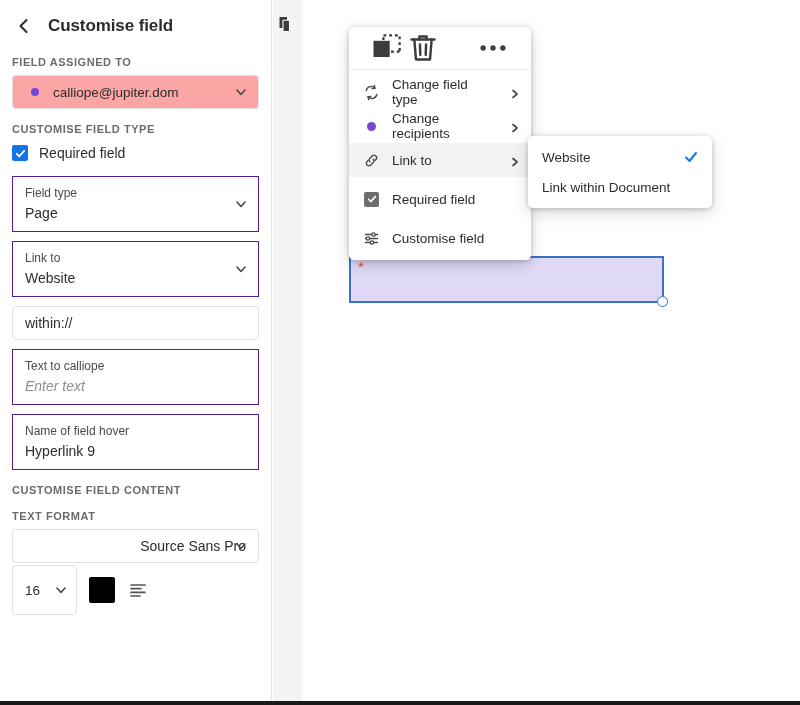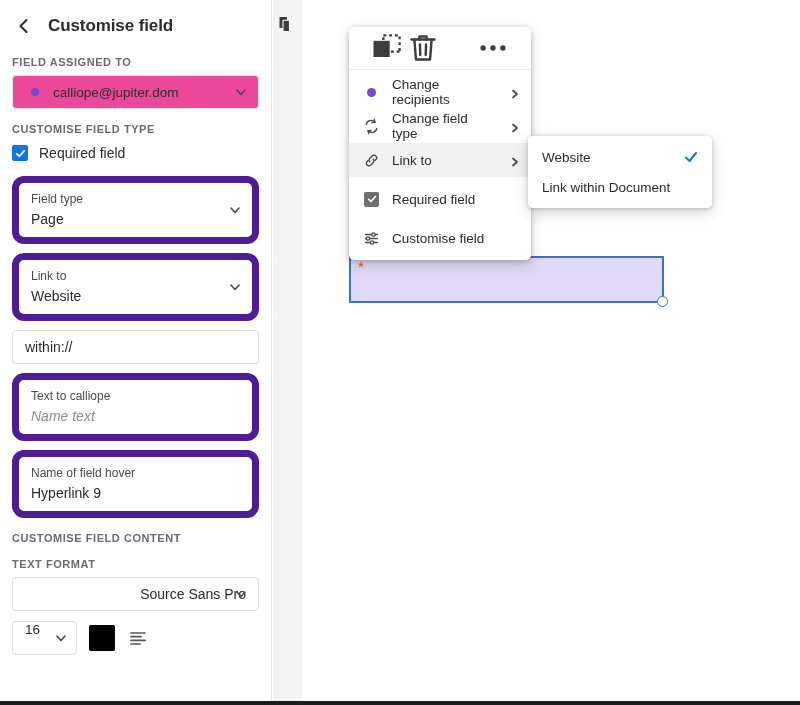--- a/index.html
+++ b/index.html
@@ -43,22 +43,22 @@
   }
   .section-label {
     font-size: 11px; font-weight: bold; color: #6b6b6b;
     letter-spacing: 0.55px;
     text-transform: uppercase;
     margin: 14px 0 7px 12px;
   }
 
   .field-box {
     margin: 9px 12px 9px 12px;
-    border: 7px solid #4c1d95;
-    border-radius: 12px;
+    border: 1px solid #4c1d95;
+    border-radius: 0;
     background: #fff;
     padding: 8px 12px;
     position: relative;
   }
   .field-box.combo { padding-right: 32px; }
   .fb-label {
     font-size: 12px; color: #4a4a4a;
     line-height: 17px;
     margin-bottom: 1px;
   }
@@ -80,21 +80,21 @@
   }
 
   .assigned-box {
     margin: 0 12px 0 12px;
     border: 1px solid #e0e0e0;
     border-radius: 4px;
     height: 34px;
     display: flex; align-items: center;
     padding: 0 32px 0 0;
     position: relative;
-    background: #ec4899;
+    background: #fca5a5;
   }
   .dot {
     width: 8px; height: 8px; border-radius: 50%;
     margin: 0 14px 0 18px;
     flex: 0 0 auto;
   }
   .assigned-text { font-size: 13.5px; color: #2c2c2c; }
 
   .check-row {
     display: flex; align-items: center;
@@ -122,24 +122,24 @@
   }
   .single-box .fb-value { line-height: normal; }
 
   .format-row {
     display: flex; align-items: center;
     gap: 12px;
     margin: 0 12px;
     height: 36px;
   }
   .size-select {
-    width: 65px; height: 34px;
+    width: 65px; height: 50px;
     border: 1px solid #e0e0e0;
     border-radius: 4px;
-    display: flex; 
+    display: flex; align-items: center;
     padding: 0 8px 0 12px;
     position: relative;
     background: #fff;
   }
   .size-select .sv { font-size: 13.5px; color: #2c2c2c; }
   .size-select .chev { right: 8px; }
   .color-swatch {
     width: 26px; height: 26px;
     border-radius: 2px;
   }
@@ -320,21 +320,21 @@
         </svg>
       </span>
     </div>
 
     <div class="single-box">
       <span class="fb-value">within://</span>
     </div>
 
     <div class="field-box">
       <div class="fb-label">Text to calliope</div>
-      <div class="fb-placeholder">Name text</div>
+      <div class="fb-placeholder">Enter text</div>
     </div>
 
     <div class="field-box">
       <div class="fb-label">Name of field hover</div>
       <div class="fb-value">Hyperlink 9</div>
     </div>
 
     <div class="section-label">CUSTOMISE FIELD CONTENT</div>
 
 
@@ -413,40 +413,40 @@
           <circle cx="10" cy="10" r="1.5"></circle>
           <circle cx="15.5" cy="10" r="1.5"></circle>
         </svg>
       </div>
     </div>
 
     <div class="ctx-gap"></div>
 
     <div class="ctx-item">
       <span class="ctx-ico">
-        <span class="mini-dot" style="background:#7649d4"></span>
-      </span>
-      <span class="ctx-label">Change recipients</span>
-      <span class="ctx-arrow">
-        <svg viewBox="0 0 12 12" fill="none" stroke="#4a4a4a" stroke-width="1.7" stroke-linecap="round" stroke-linejoin="round">
-          <polyline points="4,2.5 8,6 4,9.5"></polyline>
-        </svg>
-      </span>
-    </div>
-
-    <div class="ctx-item">
-      <span class="ctx-ico">
         <svg viewBox="0 0 17 17" fill="none" stroke="#4a4a4a" stroke-width="1.35" stroke-linecap="round" stroke-linejoin="round">
           <path d="M3.2 6.5 A5 5 0 0 1 11.8 4.2"></path>
           <polyline points="11.3,1.3 12.1,4.4 9,4.6"></polyline>
           <path d="M13.8 10.5 A5 5 0 0 1 5.2 12.8"></path>
           <polyline points="5.7,15.7 4.9,12.6 8,12.4"></polyline>
         </svg>
       </span>
       <span class="ctx-label">Change field type</span>
+      <span class="ctx-arrow">
+        <svg viewBox="0 0 12 12" fill="none" stroke="#4a4a4a" stroke-width="1.7" stroke-linecap="round" stroke-linejoin="round">
+          <polyline points="4,2.5 8,6 4,9.5"></polyline>
+        </svg>
+      </span>
+    </div>
+
+    <div class="ctx-item">
+      <span class="ctx-ico">
+        <span class="mini-dot" style="background:#7649d4"></span>
+      </span>
+      <span class="ctx-label">Change recipients</span>
       <span class="ctx-arrow">
         <svg viewBox="0 0 12 12" fill="none" stroke="#4a4a4a" stroke-width="1.7" stroke-linecap="round" stroke-linejoin="round">
           <polyline points="4,2.5 8,6 4,9.5"></polyline>
         </svg>
       </span>
     </div>
 
     <div class="ctx-item hovered">
       <span class="ctx-ico">
         <svg viewBox="0 0 17 17" fill="none" stroke="#4a4a4a" stroke-width="1.35" stroke-linecap="round" stroke-linejoin="round">

